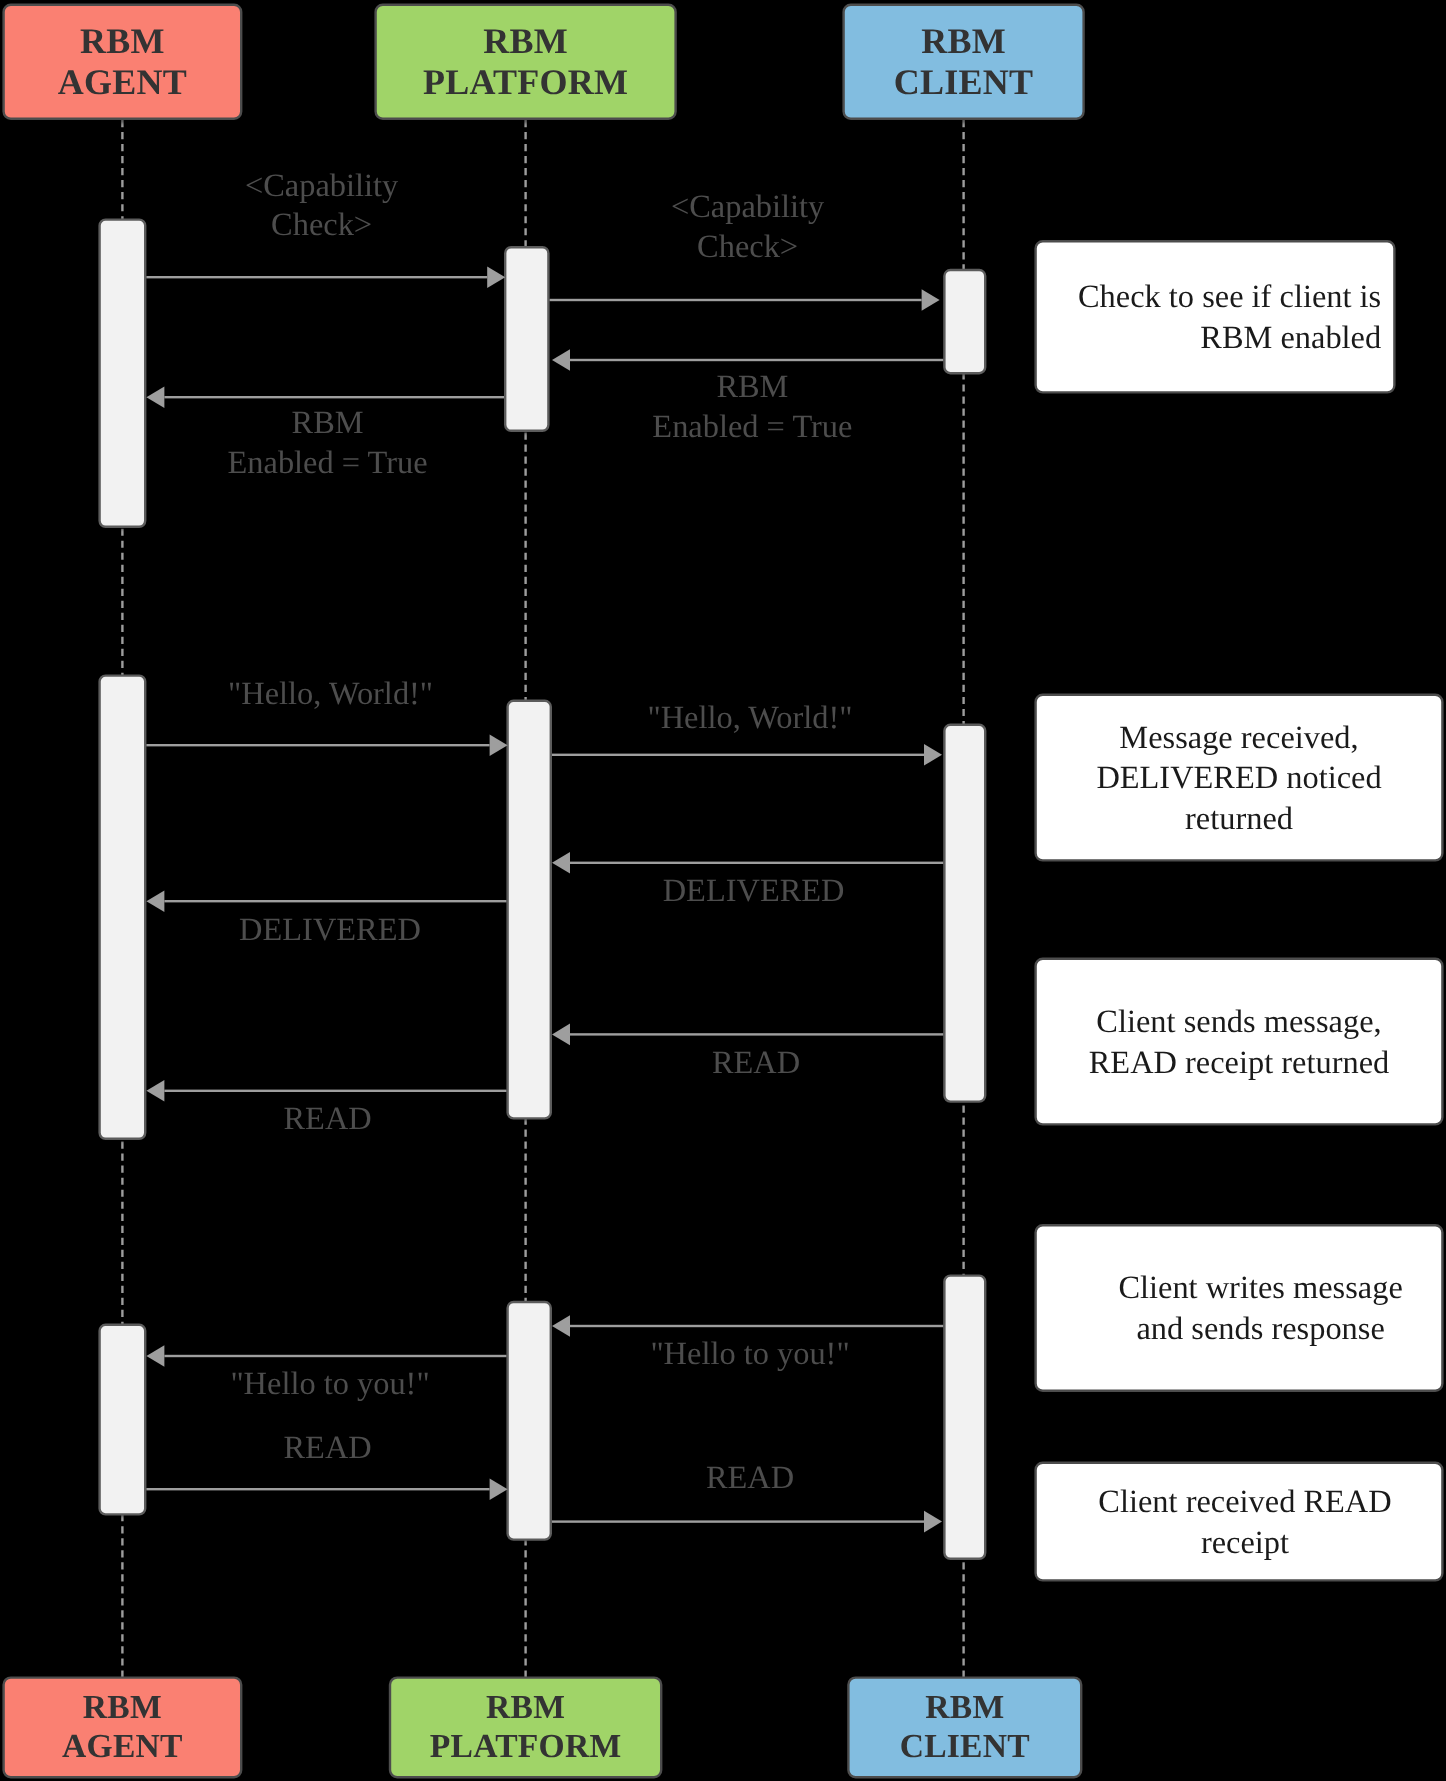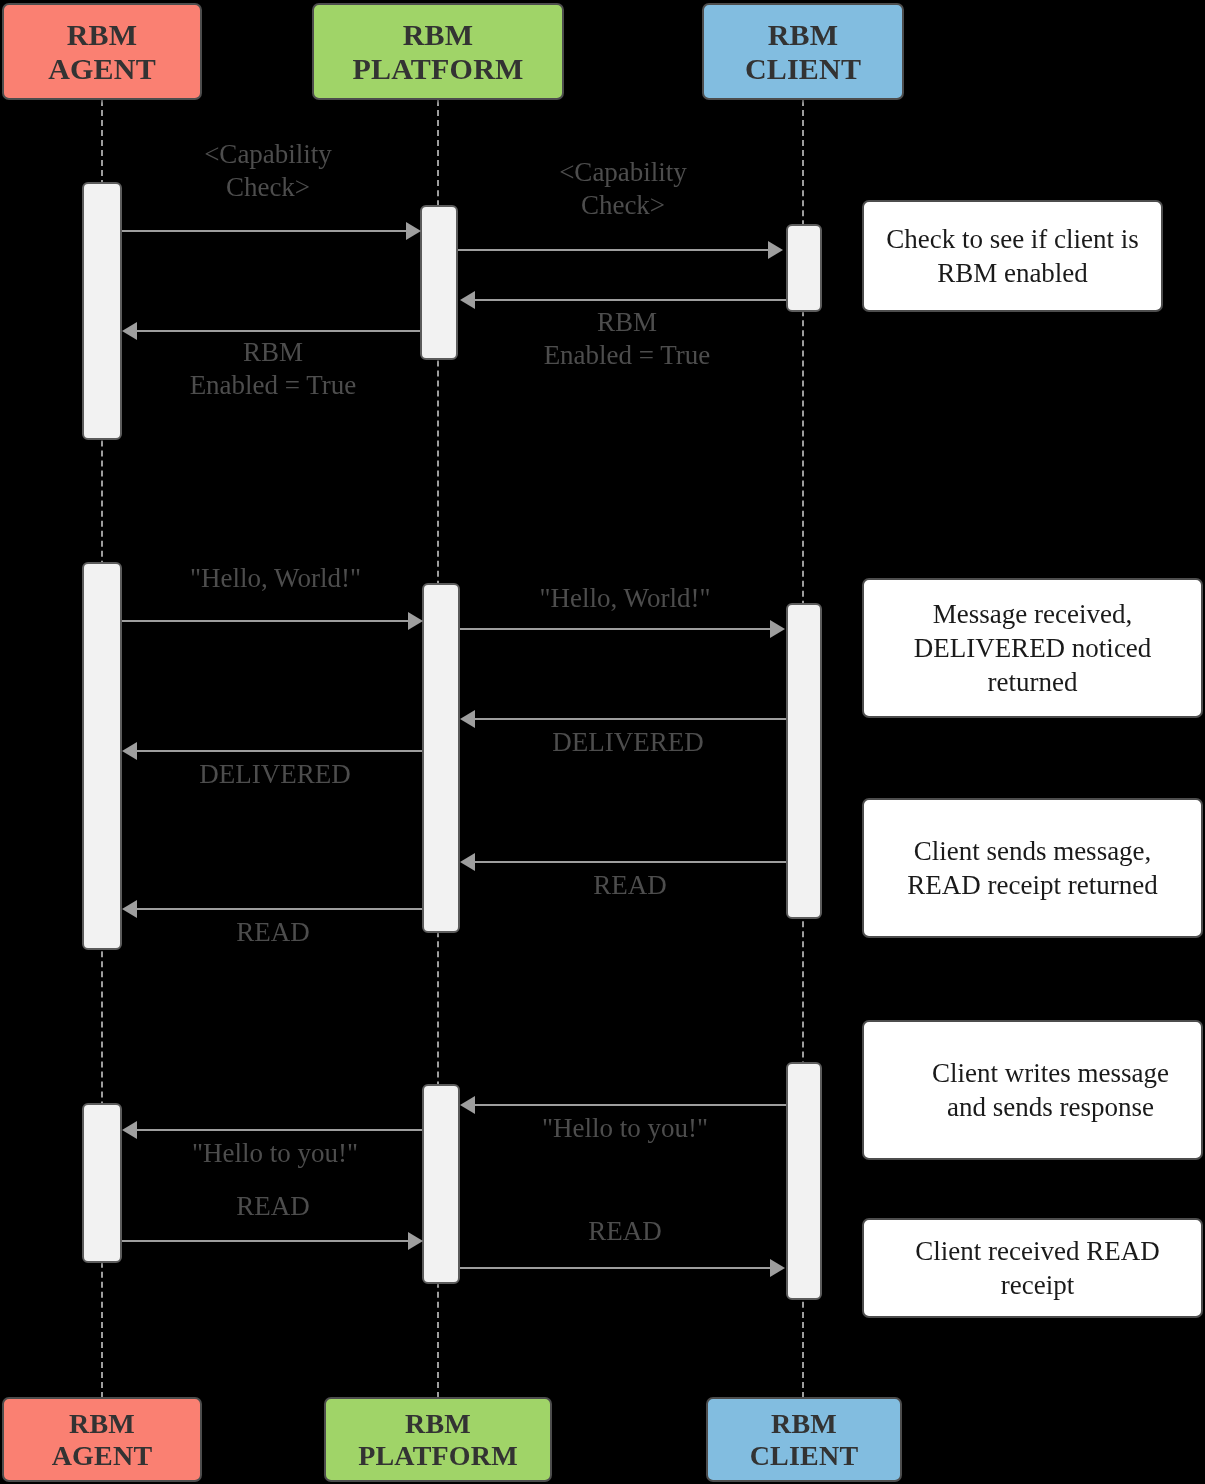--- a/index.html
+++ b/index.html
@@ -185,21 +185,21 @@
   <div class="msglabel" style="left:150px; top:1137px; width:250px;">"Hello to you!"</div>
 
   <div class="msg" style="left:122px; top:1240px; width:286px;"></div>
   <div class="arrowhead right" style="left:408px; top:1232px;"></div>
   <div class="msglabel" style="left:148px; top:1190px; width:250px;">READ</div>
 
   <div class="msg" style="left:460px; top:1267px; width:310px;"></div>
   <div class="arrowhead right" style="left:770px; top:1259px;"></div>
   <div class="msglabel" style="left:500px; top:1215px; width:250px;">READ</div>
 
-  <div class="note" style="left:862px; top:200px; width:301px; height:112px;">
+  <div class="note" style="left:862px; top:200px; width:301px; height:128px;text-align:right;">
     <span>Check to see if client is RBM enabled</span>
   </div>
 
   <div class="note" style="left:862px; top:578px; width:341px; height:140px;">
     <span>Message received, DELIVERED noticed returned</span>
   </div>
 
   <div class="note" style="left:862px; top:798px; width:341px; height:140px;">
     <span>Client sends message, READ receipt returned</span>
   </div>

